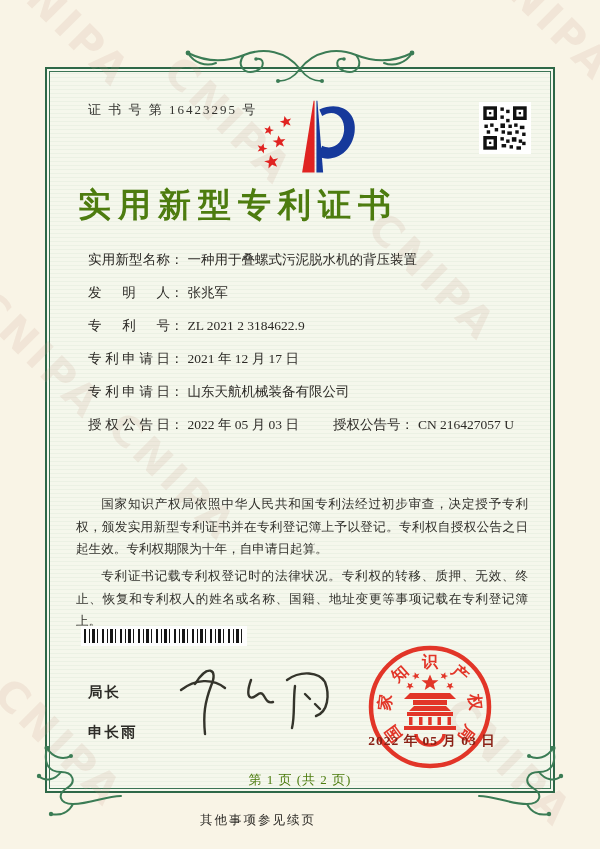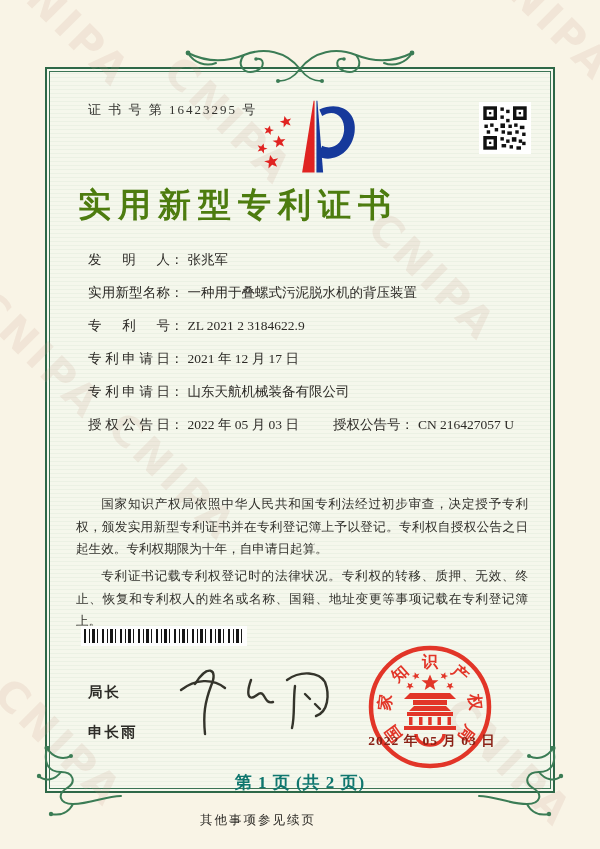--- a/index.html
+++ b/index.html
@@ -64,21 +64,21 @@
           font-weight:bold;font-size:14.5px;color:#2e2d28;letter-spacing:2px;}
   .signer .name{margin-top:21px;}
   .signature{position:absolute;left:165px;top:648px;}
   
   .seal{position:absolute;left:360px;top:637px;opacity:0.93;}
   .seal-date{
     position:absolute;left:352px;top:732px;width:160px;text-align:center;z-index:4;
     font-size:13.5px;font-weight:bold;letter-spacing:1px;color:#8a2015;
   }
   
-  .page-no{position:absolute;left:0;top:771px;width:600px;text-align:center;font-size:17px;color:#0f766e;letter-spacing:1px;font-weight:bold;}
+  .page-no{position:absolute;left:0;top:771px;width:600px;text-align:center;font-size:13px;color:#4d7c0f;letter-spacing:1px;}
   .foot-note{position:absolute;left:0;top:812px;width:516px;text-align:center;font-size:12.5px;color:#2c2a26;letter-spacing:2px;}
   
   .orn-top{position:absolute;left:178px;top:39px;z-index:4;}
   .orn-bl{position:absolute;left:33px;top:746px;z-index:4;}
   .orn-br{position:absolute;left:477px;top:746px;z-index:4;transform:scaleX(-1);}
 </style>
 </head>
 <body>
 
 <span class="wm" style="left:-14px;top:-2px">CNIPA</span>
@@ -200,24 +200,24 @@
       <rect x="7" y="7" width="2" height="2"></rect>
         <rect x="33" y="7" width="2" height="2"></rect>
         <rect x="7" y="33" width="2" height="2"></rect>
     </g>
   </svg>
 
   <div class="title">实用新型专利证书</div>
 
   <div class="fields">
     <div class="row">
+      <span class="lbl">实用新型名称</span><span class="colon">：</span><span>一种用于叠螺式污泥脱水机的背压装置</span>
+    </div>
+    <div class="row">
       <span class="lbl">发明人</span><span class="colon">：</span><span>张兆军</span>
-    </div>
-    <div class="row">
-      <span class="lbl">实用新型名称</span><span class="colon">：</span><span>一种用于叠螺式污泥脱水机的背压装置</span>
     </div>
     <div class="row">
       <span class="lbl">专利号</span><span class="colon">：</span><span>ZL 2021 2 3184622.9</span>
     </div>
     <div class="row">
       <span class="lbl">专利申请日</span><span class="colon">：</span><span>2021 年 12 月 17 日</span>
     </div>
     <div class="row">
       <span class="lbl">专利申请日</span><span class="colon">：</span><span>山东天航机械装备有限公司</span>
     </div>

